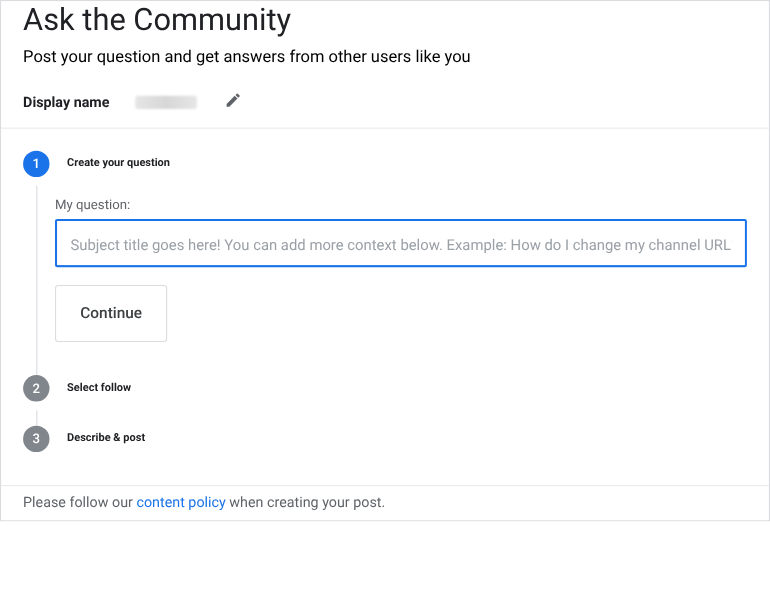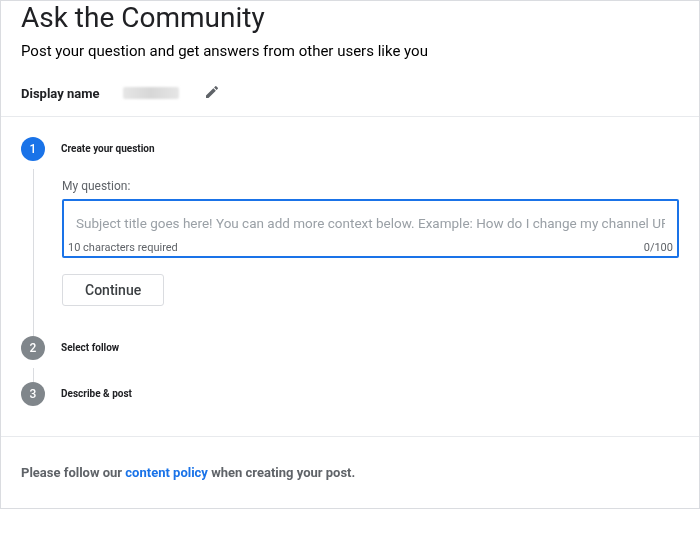--- a/index.html
+++ b/index.html
@@ -72,21 +72,21 @@
   .badge.inactive { background: #80868b; }
   .step-title {
     font-size: 10px;
     font-weight: 700;
     line-height: 24px;
     color: #202124;
   }
   .step-body {
     border-left: 1px solid #dadce0;
     margin-left: 12px;
-    padding-left: 28px;
+    padding-left: 16px;
     padding-top: 10px;
   }
   .step-body.short { min-height: 14px; padding-top:0; }
   .field-label {
     font-size: 12px;
     color: #5f6368;
     margin-bottom: 6px;
   }
   .input-wrap {
     border: 2px solid #1a73e8;
@@ -110,38 +110,37 @@
     justify-content: space-between;
     font-size: 11px;
     color: #5f6368;
     padding: 0 4px 2px 4px;
   }
   .continue-btn {
     margin-top: 16px;
     display: inline-flex;
     align-items: center;
     justify-content: center;
-    height: 32px;
+    height: 52px;
     padding: 0 22px;
     border: 1px solid #dadce0;
     background: #fff;
     color: #3c4043;
     font-size: 14px;
     font-weight: 500;
     border-radius: 3px;
     cursor: pointer;
     font-family: inherit;
   }
   .step1-body-pad { padding-bottom: 30px; }
   .footer {
     border-top: 1px solid #e8eaed;
-    padding: 28px 20px;
+    padding: 8px 20px;
     font-size: 13px;
     color: #5f6368;
-    font-weight: bold;
   }
   .footer a {
     color: #1a73e8;
     text-decoration: none;
     cursor: pointer;
   }
 </style>
 </head>
 <body>
 
@@ -169,24 +168,20 @@
   <div class="steps">
 
     <div class="step">
       <div class="badge active">1</div>
       <div class="step-title">Create your question</div>
     </div>
     <div class="step-body step1-body-pad">
       <div class="field-label">My question:</div>
       <div class="input-wrap">
         <input type="text" class="q-input" placeholder="Subject title goes here! You can add more context below. Example: How do I change my channel URL?" style="">
-        <div class="input-meta">
-          <span>10 characters required</span>
-          <span>0/100</span>
-        </div>
       </div>
       <button class="continue-btn">Continue</button>
     </div>
 
     <div class="step">
       <div class="badge inactive">2</div>
       <div class="step-title">Select follow</div>
     </div>
     <div class="step-body short"></div>
 

